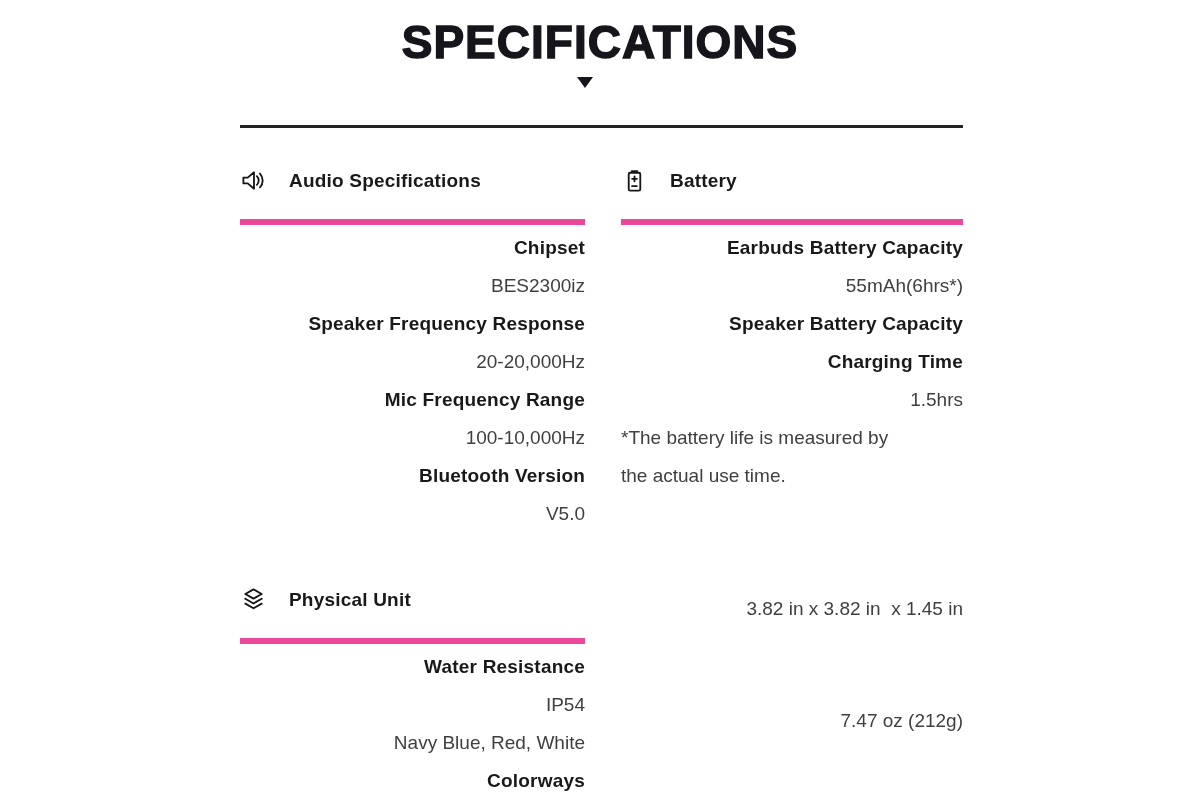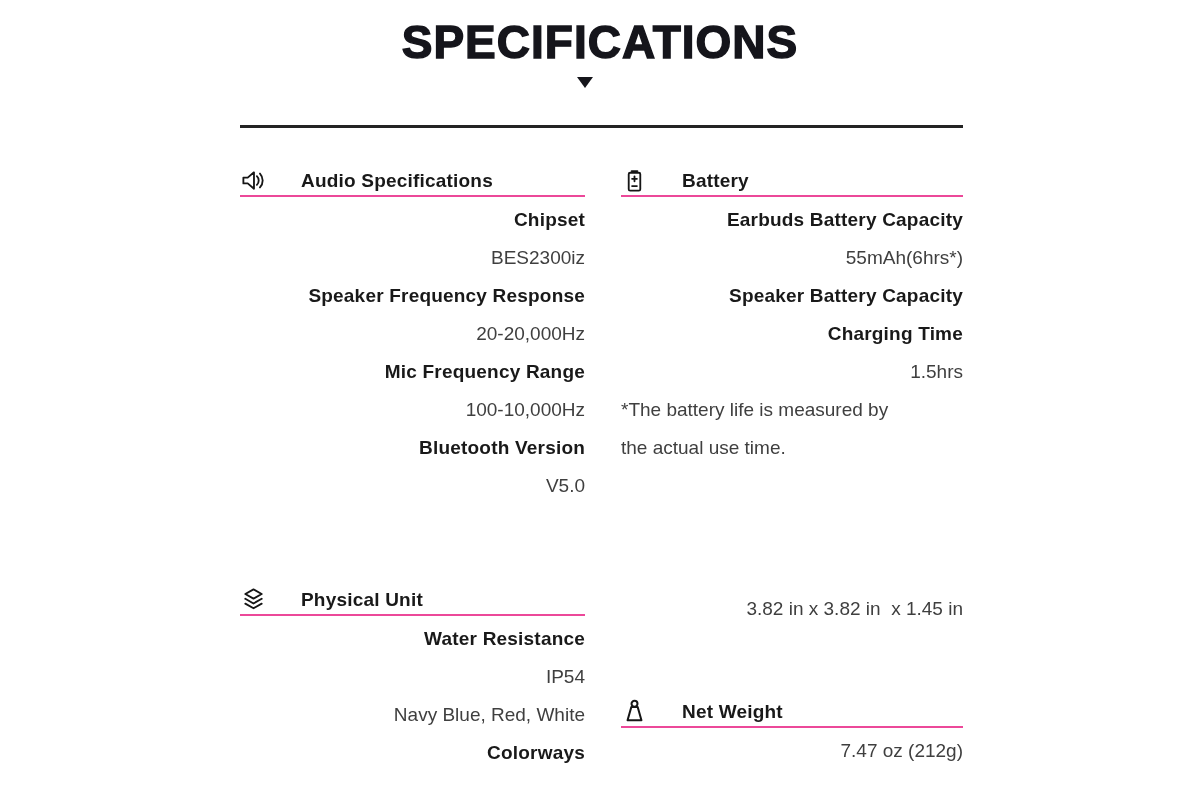--- a/index.html
+++ b/index.html
@@ -21,22 +21,22 @@
   .top-rule{
     position:absolute;left:240px;top:125px;width:723px;height:3px;background:#232323;
   }
   .section{position:absolute;}
   #sec-audio{left:240px;top:167px;width:345px;}
   #sec-battery{left:621px;top:167px;width:342px;}
   #sec-physical{left:240px;top:586px;width:345px;}
   #sec-dimensions{left:621px;top:586px;width:342px;}
   #sec-netweight{left:621px;top:698px;width:342px;}
   .sec-header{
-    display:flex;align-items:center;gap:34px;
-    padding-bottom:1px;border-bottom:2px solid #ec4899;
+    display:flex;align-items:center;gap:22px;
+    padding-bottom:25px;border-bottom:6px solid #ec4899;
   }
   .sec-header svg{width:27px;height:27px;flex:0 0 auto;display:block;}
   .sec-title{
     font-size:19px;font-weight:bold;color:#191919;letter-spacing:0.2px;
   }
   .rows{margin-top:4px;text-align:right;}
   .line{font-size:19px;line-height:38px;height:38px;white-space:pre-wrap;}
   .lbl{font-weight:bold;color:#191919;letter-spacing:0.2px;}
   .val{font-weight:normal;color:#3f3f3f;}
   .note .line{color:#3f3f3f;}
@@ -111,23 +111,16 @@
   </div>
 </div>
 
 <div class="section" id="sec-dimensions">
   <div class="rows">
     <div class="line val">3.82 in x 3.82 in  x 1.45 in</div>
   </div>
 </div>
 
 <div class="section" id="sec-netweight">
-  <div class="sec-header">
-    <svg class="icon" viewBox="0 0 28 28">
-      <circle cx="14" cy="6" r="3.1" stroke-width="2.1"></circle>
-      <path d="M10.7 9.3 L6.8 23 H21.2 L17.3 9.3 Z" stroke-width="2.1"></path>
-    </svg>
-    <span class="sec-title">Net Weight</span>
-  </div>
   <div class="rows">
     <div class="line val">7.47 oz (212g)</div>
   </div>
 </div>
 
 </body></html>

